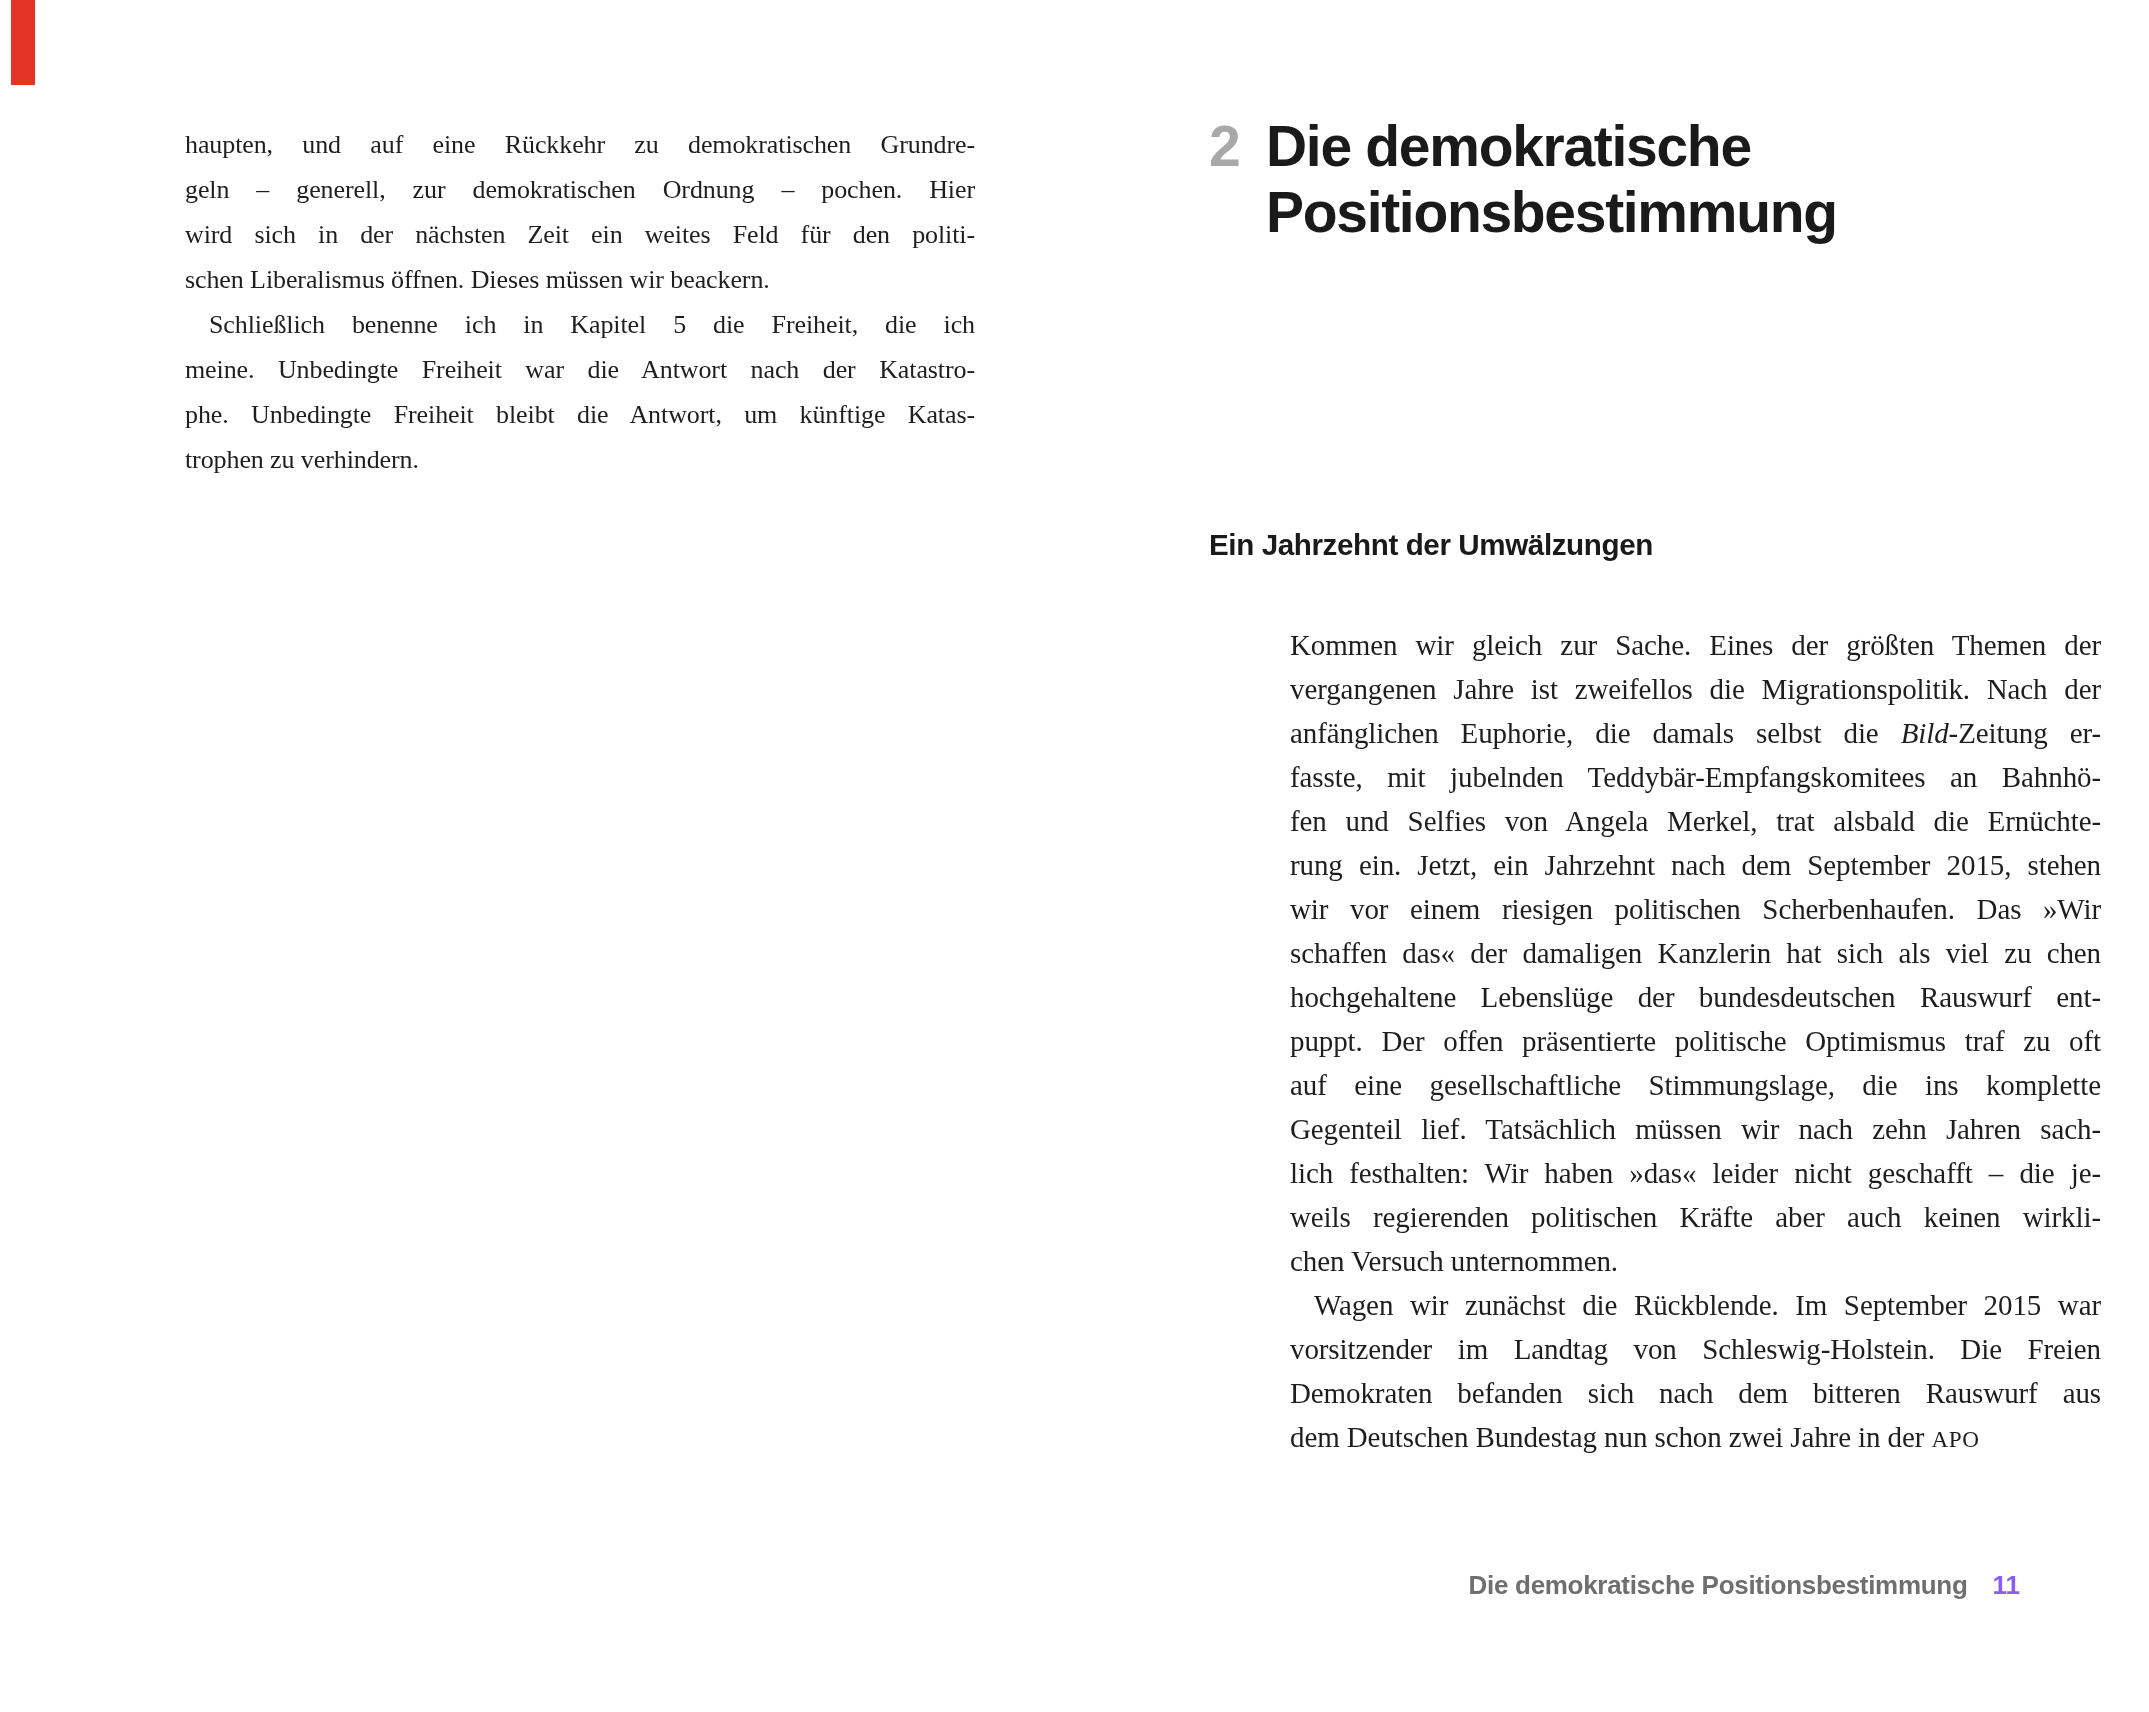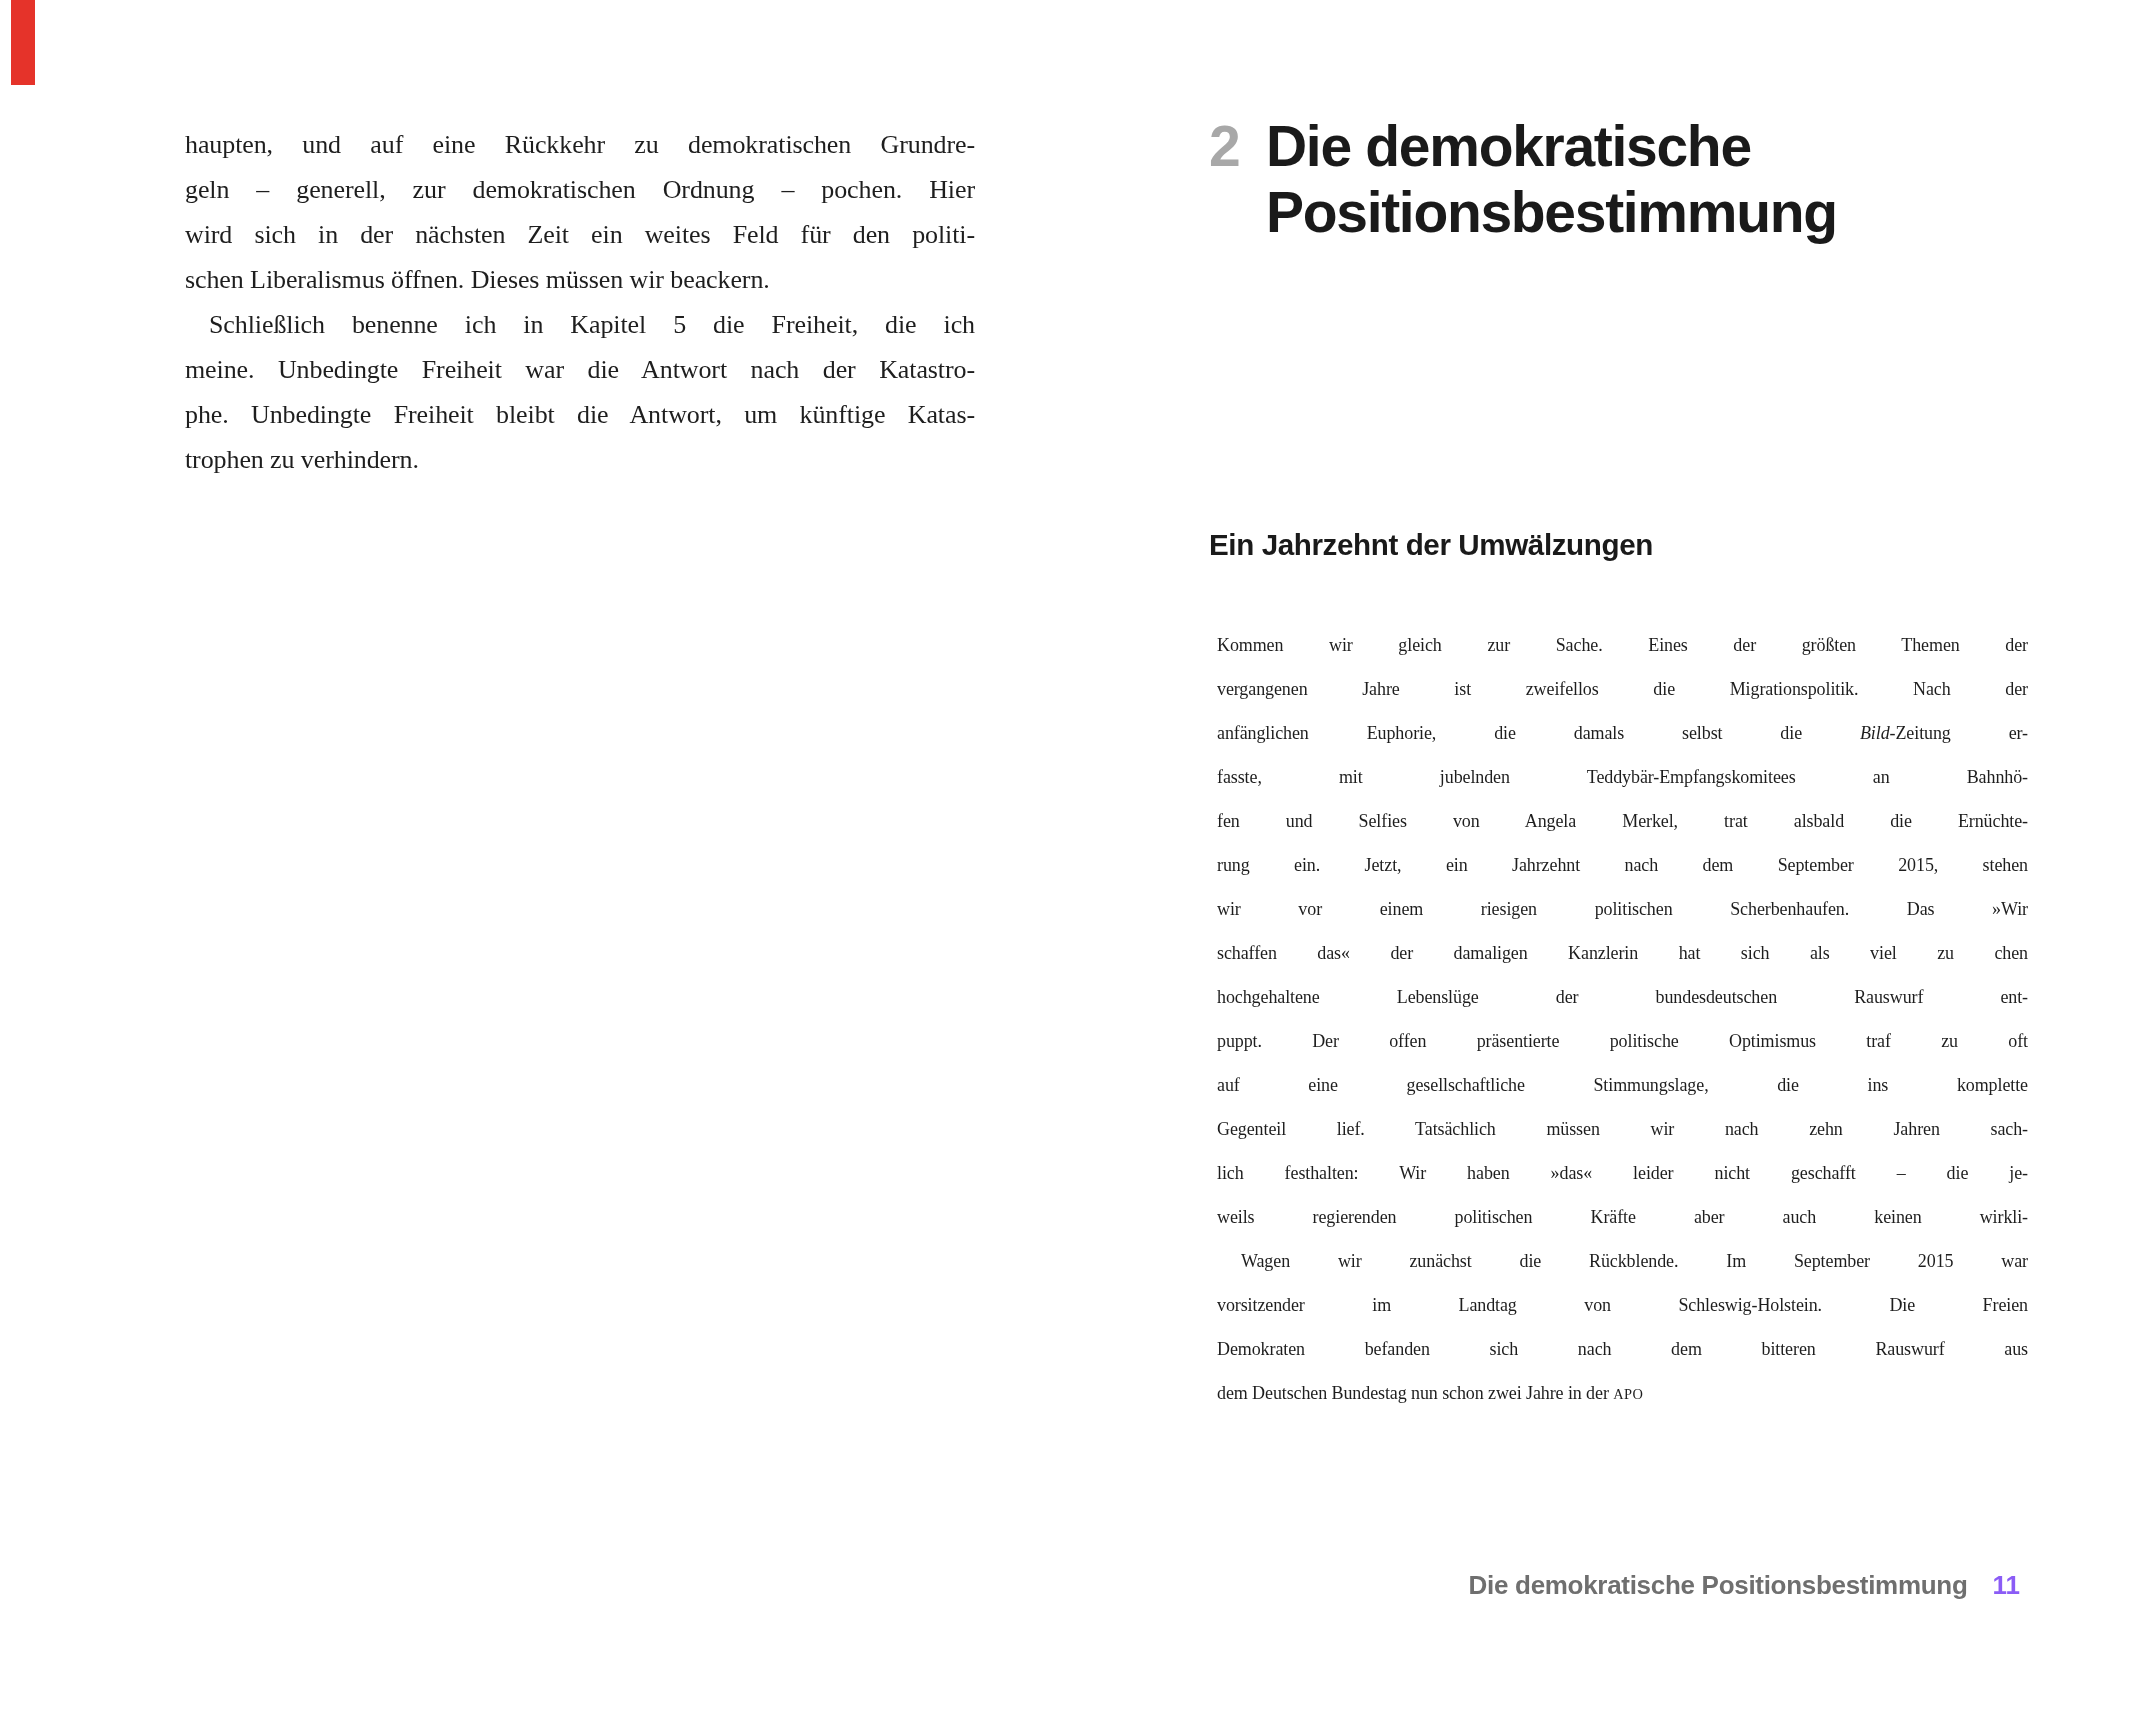--- a/index.html
+++ b/index.html
@@ -55,22 +55,22 @@
     width: 57px; flex: 0 0 57px;
   }
   .section-heading {
     position: absolute; left: 1209px; top: 527px;
     font-family: "Liberation Sans", sans-serif;
     font-weight: 700; font-size: 29.6px; line-height: 36px;
     letter-spacing: -0.4px;
     color: #1a1a1a;
   }
   .right-block {
-    left: 1173px; top: 623px; width: 811px;
-    font-size: 18px; line-height: 44px;
+    left: 1246px; top: 623px; width: 811px;
+    font-size: 29px; line-height: 44px;
     letter-spacing: -0.1px;
   }
   .footer {
     position: absolute; left: 1209px; top: 1570px; width: 811px;
     display: flex; justify-content: flex-end; align-items: baseline;
     gap: 25px;
     font-family: "Liberation Sans", sans-serif;
     font-weight: 700; font-size: 26px;
   }
   .footer .running-title { color: var(--footer-gray, #6f6f6f); letter-spacing: -0.3px; }
@@ -112,20 +112,21 @@
       <div class="jline"><span>fen und Selfies von Angela Merkel, trat alsbald die Ernüchte-</span></div>
       <div class="jline"><span>rung ein. Jetzt, ein Jahrzehnt nach dem September 2015, stehen</span></div>
       <div class="jline"><span>wir vor einem riesigen politischen Scherbenhaufen. Das »Wir</span></div>
       <div class="jline"><span>schaffen das« der damaligen Kanzlerin hat sich als viel zu chen</span></div>
       <div class="jline"><span>hochgehaltene Lebenslüge der bundesdeutschen Rauswurf ent-</span></div>
       <div class="jline"><span>puppt. Der offen präsentierte politische Optimismus traf zu oft</span></div>
       <div class="jline"><span>auf eine gesellschaftliche Stimmungslage, die ins komplette</span></div>
       <div class="jline"><span>Gegenteil lief. Tatsächlich müssen wir nach zehn Jahren sach-</span></div>
       <div class="jline"><span>lich festhalten: Wir haben »das« leider nicht geschafft – die je-</span></div>
       <div class="jline"><span>weils regierenden politischen Kräfte aber auch keinen wirkli-</span></div>
+      <div class="jline noj"><span>chen Versuch unternommen.</span></div>
       <div class="jline ind"><span>Wagen wir zunächst die Rückblende. Im September 2015 war</span></div>
       <div class="jline"><span>vorsitzender im Landtag von Schleswig-Holstein. Die Freien</span></div>
       <div class="jline"><span>Demokraten befanden sich nach dem bitteren Rauswurf aus</span></div>
       <div class="jline noj"><span>dem Deutschen Bundestag nun schon zwei Jahre in der </span><span class="sc">APO</span></div>
     </div>
 
   <div class="footer">
     <span class="running-title">Die demokratische Positionsbestimmung</span>
     <span class="page-number">11</span>
   </div>

